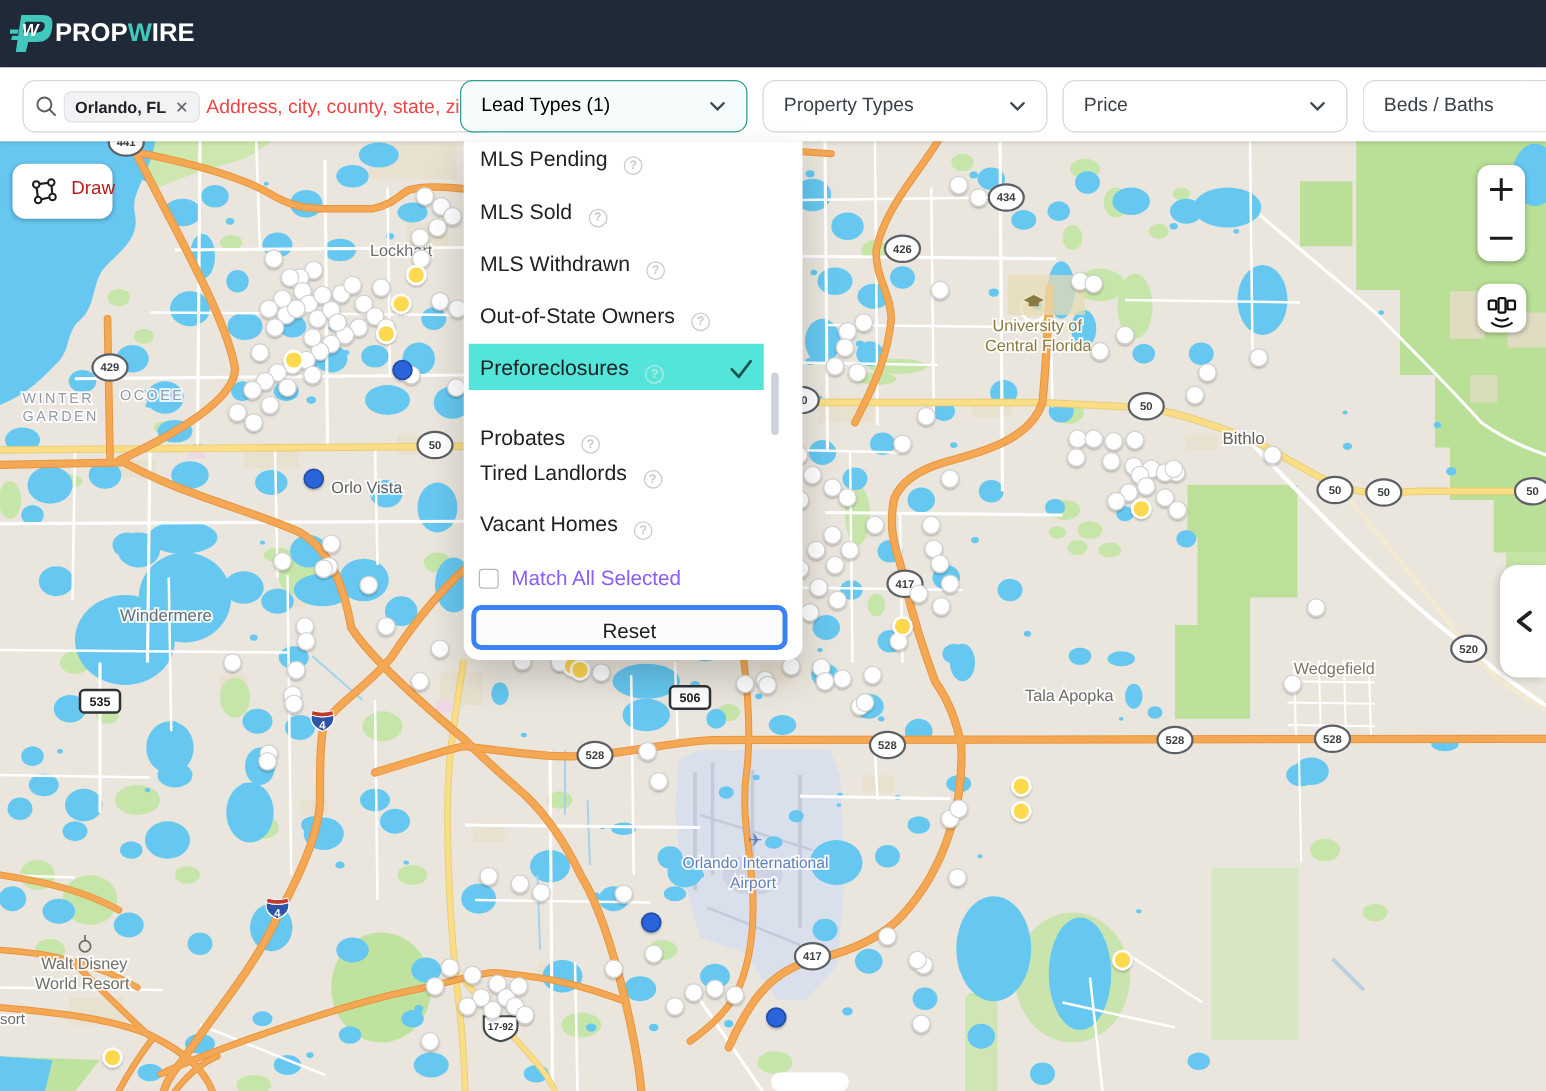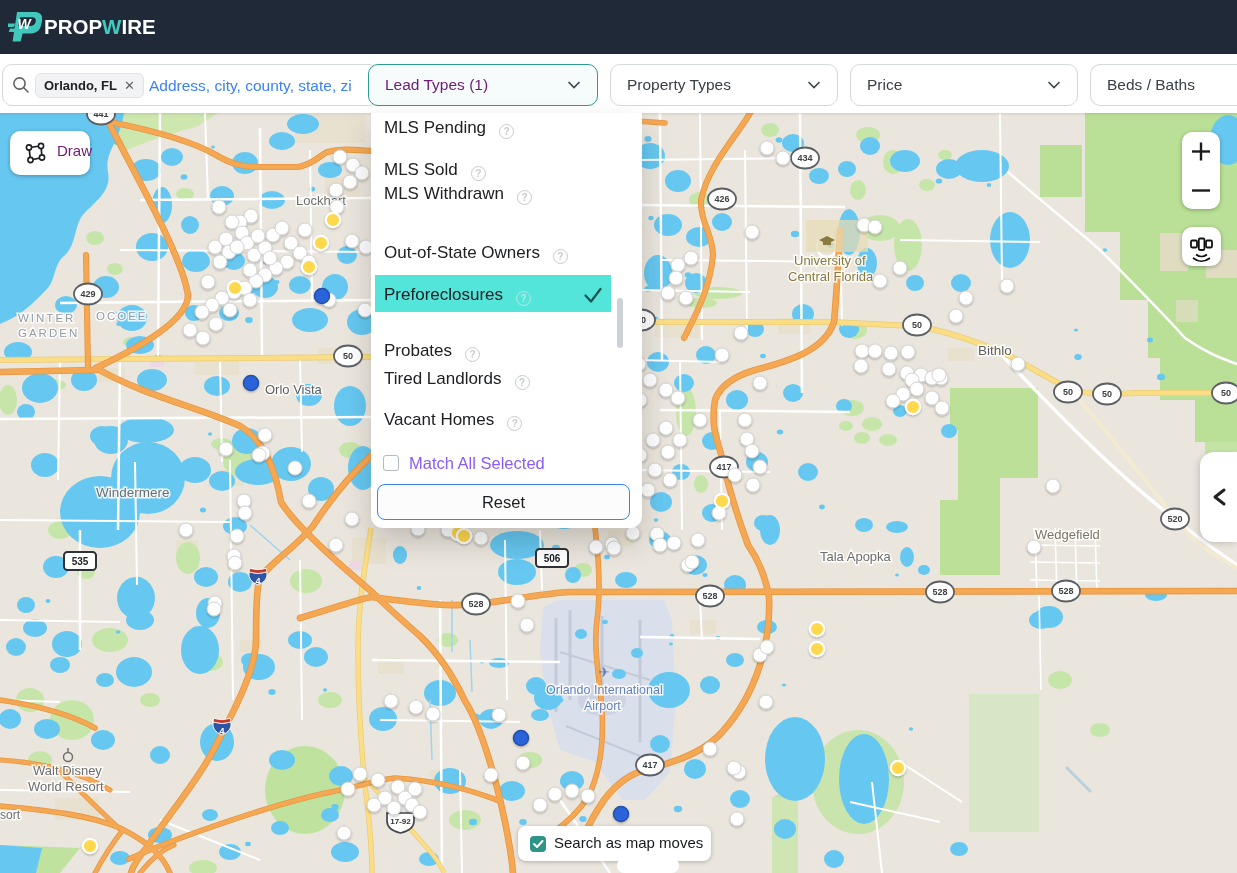--- a/index.html
+++ b/index.html
@@ -6,41 +6,41 @@
 #stage{position:relative;width:1237px;height:873px}
 #map{position:absolute;left:0;top:0}
 
 #hdr{position:absolute;left:0;top:0;width:1237px;height:54px;background:#1f2937}
 #logo{position:absolute;left:8px;top:11px}
 #wordmark{position:absolute;left:44px;top:15px;font-size:20.5px;font-weight:bold;color:#fff;letter-spacing:0px}
 #wordmark .tl{color:#43cabe}
 
 #tb{position:absolute;left:0;top:54px;width:1237px;height:59px;background:#fff;box-shadow:0 1px 3px rgba(0,0,0,.12)}
 .inpt{position:absolute;top:10px;height:42px;background:#fff;border:1px solid #d5d8dd;border-radius:10px}
-#srch{left:2px;width:377px}
+#srch{left:18px;width:377px}
 #chip{position:absolute;left:32px;top:8px;height:25px;background:#f1f3f4;border:1px solid #e0e3e7;border-radius:6px;font-size:13px;font-weight:bold;color:#202124;line-height:23px;padding:0 8px;white-space:nowrap}
 #chip .x{color:#5f6368;font-weight:400;margin-left:7px;font-size:13px}
-#ph{position:absolute;left:146px;top:12px;font-size:15.5px;color:#3b82f6;white-space:nowrap}
+#ph{position:absolute;left:146px;top:12px;font-size:15.5px;color:#ef4444;white-space:nowrap}
 .fbtn{position:absolute;top:10px;width:228px;height:42px;background:#fff;border:1px solid #d5d8dd;border-radius:10px;font-size:15.5px;color:#394049;line-height:40px;padding-left:16px}
 .fbtn .chev{position:absolute;right:16px;top:13px}
-#leadb{left:368px;width:230px;border:1.5px solid #2e9c8f;background:#f5fcfb;color:#701a75}
+#leadb{left:368px;width:230px;border:1.5px solid #2e9c8f;background:#f5fcfb;color:#000000}
 #propb{left:610px} #priceb{left:850px} #bedsb{left:1090px;width:240px;border-right:none;border-radius:10px 0 0 10px}
 
 #panel{position:absolute;left:371px;top:113px;width:271px;height:415px;background:#fff;border-radius:0 0 12px 12px;box-shadow:0 14px 30px rgba(0,0,0,.18);overflow:hidden}
 .prow{position:absolute;left:13px;font-size:17px;color:#202124;white-space:nowrap}
 .q{display:inline-block;width:15px;height:15px;border:1.5px solid #c7cbd0;border-radius:50%;color:#c7cbd0;font-size:10px;text-align:center;line-height:14px;vertical-align:-2px;margin-left:13px;font-weight:bold}
 #hl{position:absolute;left:4px;top:162px;width:236px;height:37px;background:#53e5da}
 #scrl{position:absolute;left:246px;top:185px;width:6px;height:50px;border-radius:3px;background:#cdd2d7}
 #mchk{position:absolute;left:12px;top:342px;width:16px;height:16px;border:1.5px solid #b4bac1;border-radius:3px;background:#fff}
 #mlbl{position:absolute;left:38px;top:341px;font-size:16.5px;color:#8b5cf6}
-#reset{position:absolute;left:6px;top:371px;width:253px;height:36px;border:1px solid #3b82f6;border-radius:8px;background:#fcfcfd;font-size:16.5px;font-weight:500;color:#1b1e22;text-align:center;line-height:34px}
+#reset{position:absolute;left:6px;top:371px;width:253px;height:36px;border:4px solid #3b82f6;border-radius:8px;background:#fcfcfd;font-size:16.5px;font-weight:500;color:#1b1e22;text-align:center;line-height:34px}
 
 .mctl{position:absolute;background:#fff;border-radius:10px;box-shadow:0 1px 4px rgba(0,0,0,.3)}
 #draw{left:10px;top:131px;width:80px;height:44px}
-#draw span{position:absolute;left:47px;top:11px;font-size:15px;font-weight:500;color:#701a75}
+#draw span{position:absolute;left:47px;top:11px;font-size:15px;font-weight:500;color:#b91c1c}
 #zoomc{left:1182px;top:132px;width:38px;height:77px}
 #satb{left:1182px;top:227px;width:39px;height:39px}
 #tab{position:absolute;left:1200px;top:452px;width:37px;height:90px;background:#fff;border-radius:14px 0 0 14px;box-shadow:-2px 2px 6px rgba(0,0,0,.15)}
 #pill{position:absolute;left:518px;top:826px;width:193px;height:35px;background:#fff;border-radius:8px;box-shadow:0 1px 4px rgba(0,0,0,.25)}
 #pchk{position:absolute;left:12px;top:9.5px;width:16px;height:16px;background:#2f9488;border-radius:4px}
 #pill span{position:absolute;left:36px;top:8px;font-size:15px;color:#17191c}
 #blob{position:absolute;left:617px;top:858px;width:62px;height:15px;background:#fff;border-radius:7px}
 </style></head>
 <body>
 <div id="stage">
@@ -774,21 +774,21 @@
           <path d="M2,4.5 L7,9.5 L12,4.5" fill="none" stroke="#3f4750" stroke-width="1.7" stroke-linecap="round"></path>
         </svg>
   </div>
   <div class="fbtn" id="bedsb">Beds / Baths</div>
 </div>
 
 <div id="panel">
   <div id="hl"></div>
   <div class="prow" style="top:5px">MLS Pending<span class="q">?</span></div>
   <div class="prow" style="top:47px">MLS Sold<span class="q">?</span></div>
-  <div class="prow" style="top:71px">MLS Withdrawn<span class="q">?</span></div>
+  <div class="prow" style="top:89px">MLS Withdrawn<span class="q">?</span></div>
   <div class="prow" style="top:130px">Out-of-State Owners<span class="q">?</span></div>
   <div class="prow" style="top:172px">Preforeclosures<span class="q" style="border-color:#b9e9e4;color:#b9e9e4">?</span></div>
   <svg width="20" height="18" viewBox="0 0 20 18" style="position:absolute;left:212px;top:173px">
         <path d="M2.5,9.5 l5.5,6 L17.5,3" fill="none" stroke="#17544e" stroke-width="2.2" stroke-linecap="round" stroke-linejoin="round"></path>
       </svg>
   <div class="prow" style="top:228px">Probates<span class="q">?</span></div>
   <div class="prow" style="top:256px">Tired Landlords<span class="q">?</span></div>
   <div class="prow" style="top:297px">Vacant Homes<span class="q">?</span></div>
   <div id="scrl"></div>
   <div id="mchk"></div>
@@ -822,20 +822,14 @@
     <rect x="16.8" y="11.5" width="5.6" height="11.5" rx="1.2" fill="none" stroke="#111" stroke-width="1.8"></rect>
     <path d="M14,27.5 q5.5,4 11,0" fill="none" stroke="#111" stroke-width="1.7"></path>
     <path d="M11,31 q8.5,6.5 17,0" fill="none" stroke="#111" stroke-width="1.7"></path>
   </svg>
 </div>
 
 <div id="tab"><svg width="37" height="90" viewBox="0 0 37 90">
         <path d="M24,38 L15,45 L24,52" fill="none" stroke="#222" stroke-width="3" stroke-linecap="round" stroke-linejoin="round"></path>
       </svg></div>
 
-<div id="pill">
-      <div id="pchk"><svg width="16" height="16" viewBox="0 0 16 16">
-          <path d="M4,8 l3,3 l5.5,-6" fill="none" stroke="#fff" stroke-width="2" stroke-linecap="round" stroke-linejoin="round"></path>
-        </svg></div>
-      <span>Search as map moves</span>
-    </div>
 <div id="blob"></div>
 </div>
 
 </body></html>

